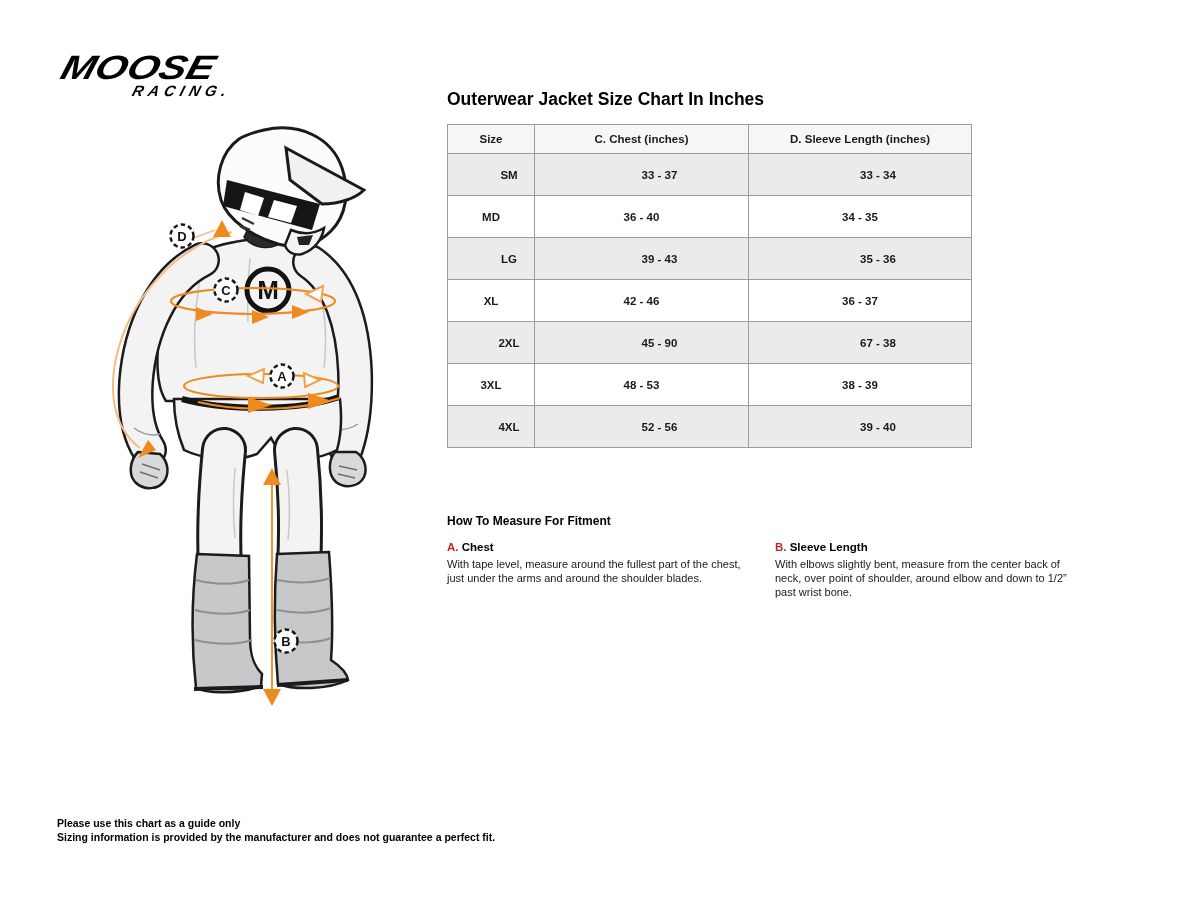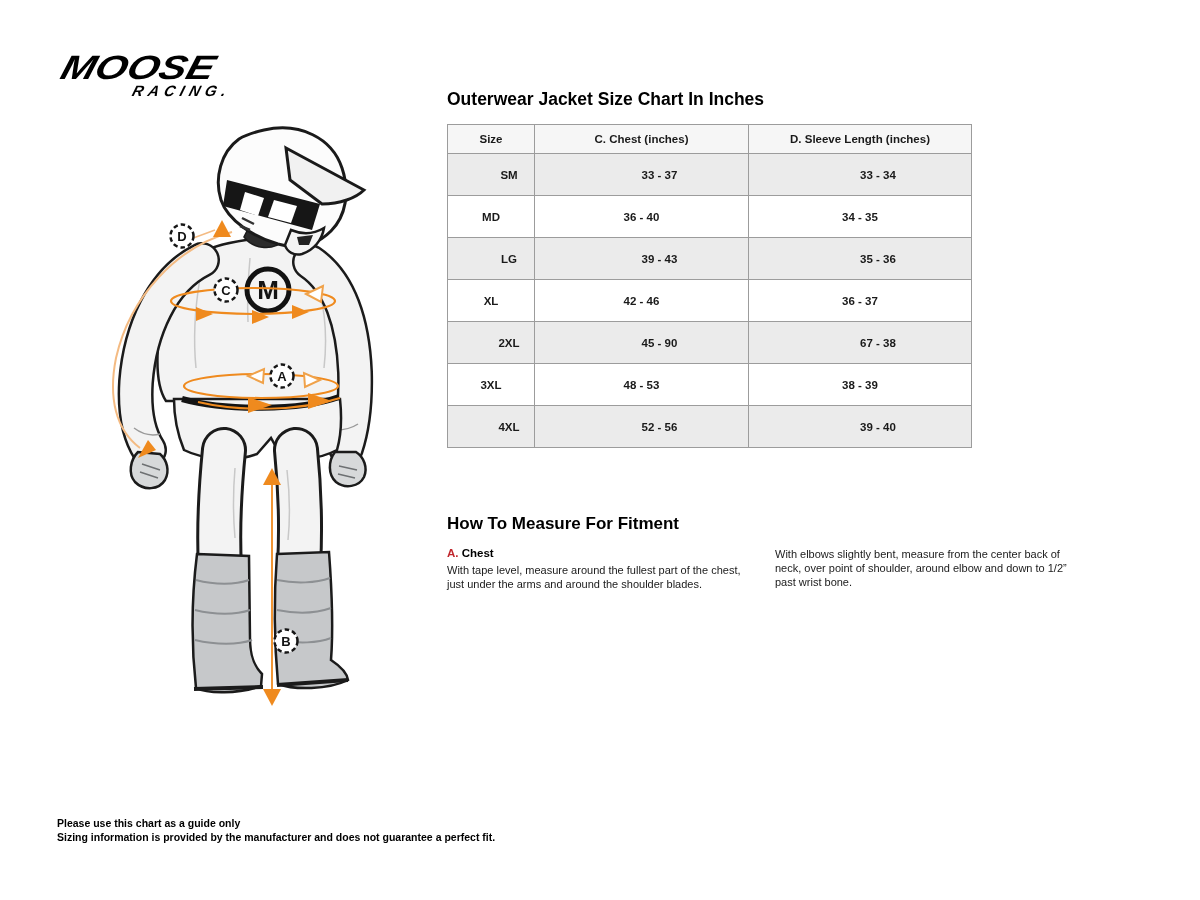--- a/index.html
+++ b/index.html
@@ -27,22 +27,22 @@
     position:absolute;left:447px;top:124px;width:524px;border-collapse:collapse;
     font-size:11.5px;font-weight:700;color:#1a1a1a;table-layout:fixed;
   }
   .size-table th,.size-table td{border:1px solid #9c9c9c;text-align:center;padding:0;}
   .size-table th{height:28px;background:#f6f6f6;font-size:11.5px;}
   .size-table td{height:41px;background:#ffffff;}
   .size-table tr.shade td{background:#ebebeb;padding-left:36px;}
   .size-table col.c1{width:87px;} .size-table col.c2{width:214px;} .size-table col.c3{width:223px;}
   
   .measure{position:absolute;left:447px;top:514px;width:660px;}
-  .measure-title{font-size:17px;font-weight:700;margin:0 0 12px 0;color:#000;}
-  .measure-cols{display:flex;align-items:center;}
+  .measure-title{font-size:12px;font-weight:700;margin:0 0 12px 0;color:#000;}
+  .measure-cols{display:flex;}
   .measure-item{font-size:11px;line-height:1.28;}
   .measure-item.left{width:310px;margin-right:18px;}
   .measure-item.right{width:305px;}
   .measure-head{font-size:11.5px;font-weight:700;margin-bottom:2px;}
   .measure-letter{color:#c0272d;}
   .measure-label{color:#000;}
   .measure-text{color:#1a1a1a;}
   
   .footer{position:absolute;left:57px;top:817px;font-size:10.5px;font-weight:700;line-height:1.3;color:#000;}
   svg text.ann{font-family:"Liberation Sans",sans-serif;font-size:13px;font-weight:700;fill:#141414;}
@@ -235,20 +235,24 @@
   <h2 class="measure-title">How To Measure For Fitment</h2>
   <div class="measure-cols">
     <div class="measure-item left">
       <div class="measure-head">
         <span class="measure-letter">A.</span>
         <span class="measure-label">Chest</span>
       </div>
       <div class="measure-text">With tape level, measure around the fullest part of the chest, just under the arms and around the shoulder blades.</div>
     </div>
     <div class="measure-item right">
+      <div class="measure-head">
+        <span class="measure-letter">B.</span>
+        <span class="measure-label">Sleeve Length</span>
+      </div>
       <div class="measure-text">With elbows slightly bent, measure from the center back of neck, over point of shoulder, around elbow and down to 1/2” past wrist bone.</div>
     </div>
   </div>
 </div>
 
 <div class="footer">
   <div>Please use this chart as a guide only</div>
   <div>Sizing information is provided by the manufacturer and does not guarantee a perfect fit.</div>
 </div>
 

